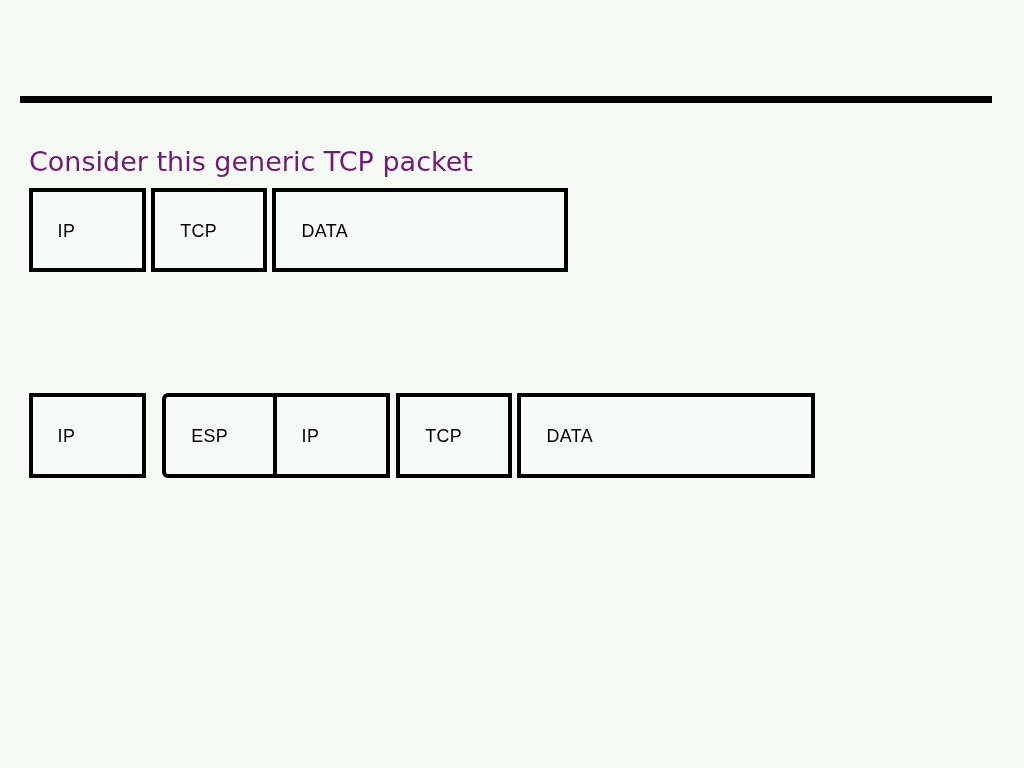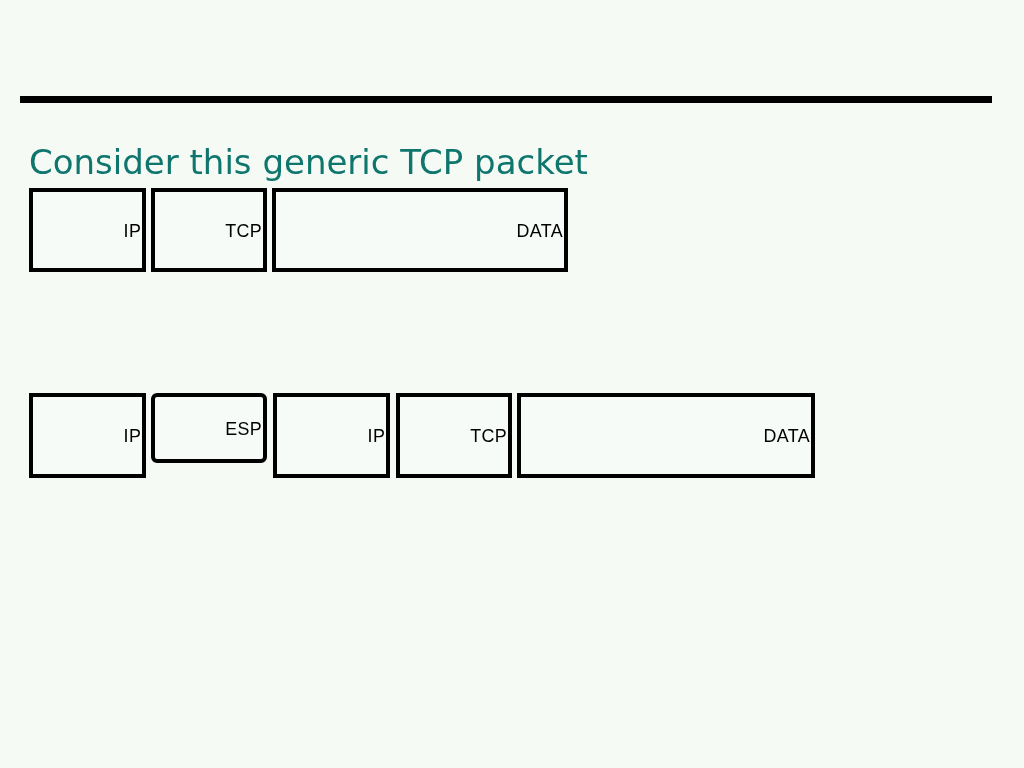--- a/index.html
+++ b/index.html
@@ -38,44 +38,45 @@
     top: 96px;
     width: 972px;
     height: 7px;
     background: #000000;
   }
 
   
   .caption {
     position: absolute;
     left: 29px;
-    font-size: 34px;
+    font-size: 27px;
     line-height: 32px;
     font-weight: 400;
     white-space: nowrap;
-    color: #0f766e;
+    color: #701a75;
   }
   .caption-packet { top: 146px; }
   .caption-tunnel { top: 350px; }
   .caption-footer { top: 553px; }
 
   
   .packet-row {
     position: absolute;
     left: 0;
     top: 0;
   }
   .packet-field {
     position: absolute;
     box-sizing: border-box;
     border: 4px solid #000000;
     background: #f7fbf7;
     display: flex;
     align-items: center;
-    justify-content: flex-end;
+    justify-content: flex-start;
+    padding-left: 24px;
   }
   .packet-field-label {
     font-family: "Liberation Sans", sans-serif;
     font-size: 19px;
     line-height: 19px;
     font-weight: 400;
     letter-spacing: 0.4px;
     color: #000000;
     transform: scaleX(0.94);
     white-space: nowrap;
@@ -101,21 +102,21 @@
       <div class="packet-field" style="left: 272px; top: 188px; width: 296px; height: 84px;">
         <span class="packet-field-label">DATA</span>
       </div>
     </div>
 
 
   <div class="packet-row" id="row-tunnel">
       <div class="packet-field" style="left: 29px; top: 393px; width: 117px; height: 85px;">
         <span class="packet-field-label">IP</span>
       </div>
-      <div class="packet-field" style="left: 151px; top: 393px; width: 116px; height: 70px; border-radius: 6px;">
+      <div class="packet-field" style="left: 162px; top: 393px; width: 116px; height: 85px; border-radius: 6px;">
         <span class="packet-field-label">ESP</span>
       </div>
       <div class="packet-field" style="left: 273px; top: 393px; width: 117px; height: 85px;">
         <span class="packet-field-label">IP</span>
       </div>
       <div class="packet-field" style="left: 396px; top: 393px; width: 116px; height: 85px;">
         <span class="packet-field-label">TCP</span>
       </div>
       <div class="packet-field" style="left: 517px; top: 393px; width: 298px; height: 85px;">
         <span class="packet-field-label">DATA</span>

